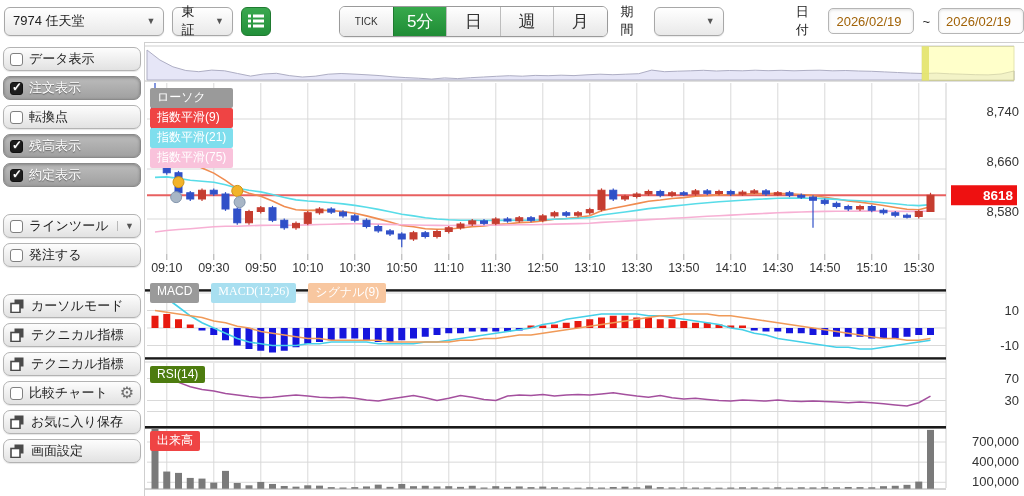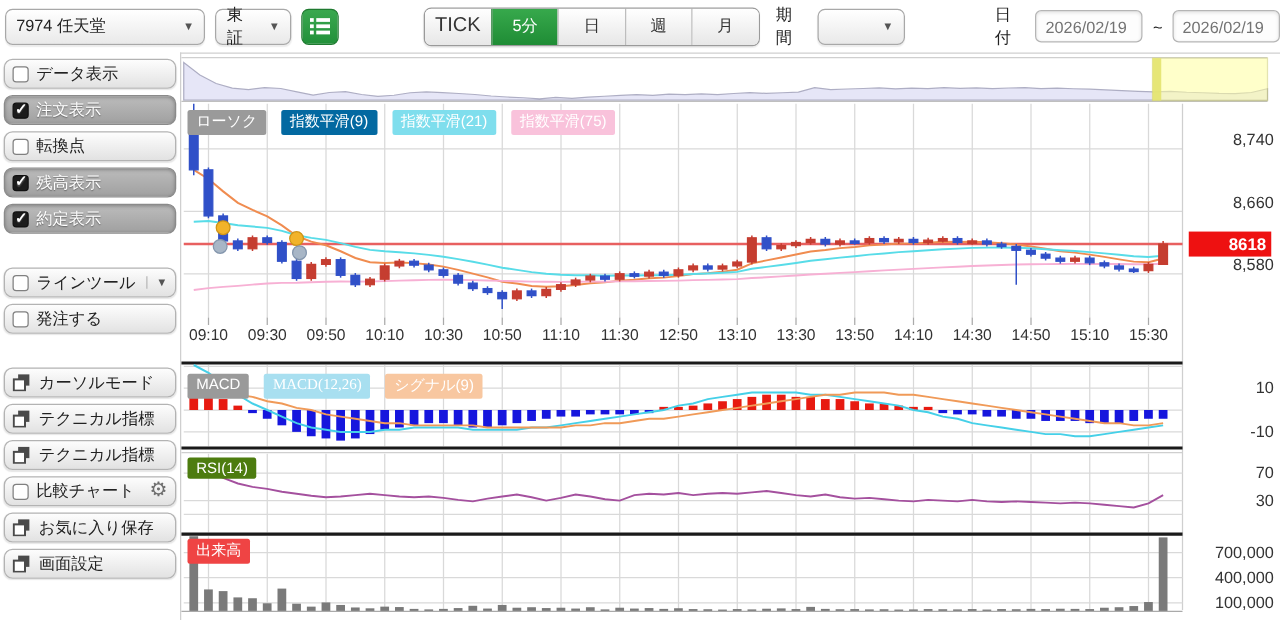--- a/index.html
+++ b/index.html
@@ -11,26 +11,26 @@
   .sel { display:flex; align-items:center; justify-content:space-between;
     height:29px; border:1px solid #a8a8a8; border-radius:6px;
     background:linear-gradient(#ffffff,#e9e9e9); padding:0 8px; font-size:13px; color:#222;
     box-shadow:0 1px 1px rgba(0,0,0,.08); }
   .caret { font-size:9px; color:#555; margin-left:8px; }
   .greenbtn { width:30px; height:29px; margin-left:8px; border:1px solid #1f7a30; border-radius:6px;
     background:linear-gradient(#3aa84f,#22903a); display:flex; align-items:center; justify-content:center; }
   .igrp { display:flex; margin-left:68px; border:1px solid #9a9a9a; border-radius:6px; overflow:hidden;
     box-shadow:0 1px 1px rgba(0,0,0,.08); }
   .ibtn { width:54px; height:29px; display:flex; align-items:center; justify-content:center;
-    font-size:13px; color:#333; background:linear-gradient(#ffffff,#e7e7e7); border-left:1px solid #bdbdbd; }
+    font-size:17px; color:#333; background:linear-gradient(#ffffff,#e7e7e7); border-left:1px solid #bdbdbd; }
   .ibtn:first-child { border-left:none; }
   .ibtn.act { background:linear-gradient(#37a94c,#1f8c35); color:#fff; border-left-color:#1f7a30; }
   .tlabel { font-size:13px; color:#222; margin-left:13px; }
   .dinput { height:26px; border:1px solid #b5b5b5; border-radius:5px; background:#fdfdfd;
-    box-shadow:inset 0 1px 3px rgba(0,0,0,.12); font-size:13px; color:#737373; padding:0 7px; width:86px;
+    box-shadow:inset 0 1px 3px rgba(0,0,0,.12); font-size:13px; color:#a16207; padding:0 7px; width:86px;
     font-family:"Liberation Sans",sans-serif; }
   
   .sidebar { position:absolute; left:0; top:42px; width:144px; height:454px; background:#fff; }
   .sbtn { margin:5px 3px 0 3px; height:24px; border:1px solid #b3b3b3; border-radius:7px;
     background:linear-gradient(#fdfdfd,#e2e2e2); display:flex; align-items:center;
     padding:0 6px; font-size:13px; color:#222; box-shadow:0 1px 1px rgba(0,0,0,.1); }
   .sbtn.on { background:linear-gradient(#bcbcbc,#a0a0a0); border-color:#8a8a8a;
     box-shadow:inset 0 1px 3px rgba(0,0,0,.3); color:#fff; text-shadow:0 1px 1px rgba(90,90,90,.9); }
   .sbtn.gap { margin-top:27px; }
   .cb { width:13px; height:13px; border:1.5px solid #808080; border-radius:3px; background:#fff;
@@ -65,21 +65,21 @@
     <svg width="18" height="16" viewBox="0 0 18 16">
       <rect x="1" y="1.5" width="3" height="3" fill="#fff"></rect>
         <rect x="6" y="1.5" width="11" height="3" fill="#fff"></rect>
       <rect x="1" y="6.5" width="3" height="3" fill="#fff"></rect>
         <rect x="6" y="6.5" width="11" height="3" fill="#fff"></rect>
       <rect x="1" y="11.5" width="3" height="3" fill="#fff"></rect>
         <rect x="6" y="11.5" width="11" height="3" fill="#fff"></rect>
     </svg>
   </div>
   <div class="igrp">
-    <div class="ibtn" style="font-size:16px;">TICK</div>
+    <div class="ibtn" style="font-size:10px;">TICK</div>
     <div class="ibtn act">5分</div>
     <div class="ibtn">日</div>
     <div class="ibtn">週</div>
     <div class="ibtn">月</div>
   </div>
   <span class="tlabel">期間</span>
   <div class="sel" style="width:70px;margin-left:8px;">
     <span></span>
     <span class="caret">▼</span>
   </div>
@@ -575,27 +575,27 @@
       <rect x="711.5" y="444.12" width="7" height="1.8799999999999955" fill="#7a7a7a"></rect>
       <rect x="723.25" y="444.2542857142857" width="7" height="1.745714285714314" fill="#7a7a7a"></rect>
       <rect x="735" y="443.18" width="7" height="2.819999999999993" fill="#7a7a7a"></rect>
       <rect x="746.75" y="442.77714285714285" width="7" height="3.2228571428571513" fill="#7a7a7a"></rect>
       <rect x="758.5" y="441.83714285714285" width="7" height="4.162857142857149" fill="#7a7a7a"></rect>
       <rect x="770.25" y="438.6142857142857" width="7" height="7.3857142857143" fill="#7a7a7a"></rect>
       <rect x="782" y="386.9142857142857" width="7" height="59.08571428571429" fill="#7a7a7a"></rect>
       <line x1="0" y1="446" x2="801" y2="446" stroke="#aaa"></line>
     </svg>
 
-  <div class="legend-row" style="top:45px;">
+  <div class="legend-row" style="top:45px;flex-direction:column;">
     <span class="badge" style="background:#9a9a9a;">ローソク</span>
-    <span class="badge" style="background:#0369a1;">指数平滑(9)</span>
+    <span class="badge" style="background:#ef4444;">指数平滑(9)</span>
     <span class="badge" style="background:#7fdeed;">指数平滑(21)</span>
     <span class="badge" style="background:#f9c2db;">指数平滑(75)</span>
   </div>
-  <div class="legend-row" style="top:256px;">
+  <div class="legend-row" style="top:240px;">
     <span class="badge" style="background:#9a9a9a;">MACD</span>
     <span class="badge" style="background:#a8dff0;font-family:Liberation Serif, serif;">MACD(12,26)</span>
     <span class="badge" style="background:#f8c7a0;">シグナル(9)</span>
   </div>
   <div class="legend-row" style="top:323px;">
     <span class="badge" style="background:#4d7c0f;">RSI(14)</span>
   </div>
   <div class="legend-row" style="top:388px;">
     <span class="badge" style="background:#ef4444;">出来高</span>
   </div>

